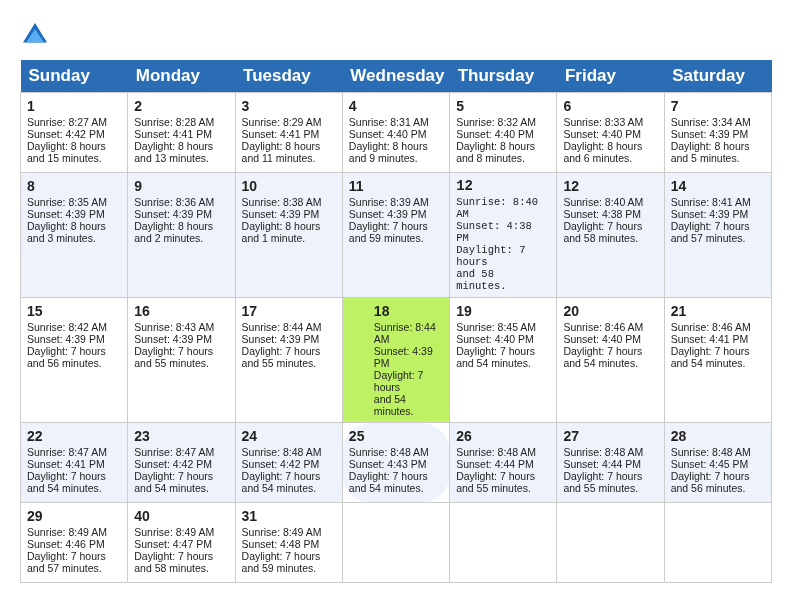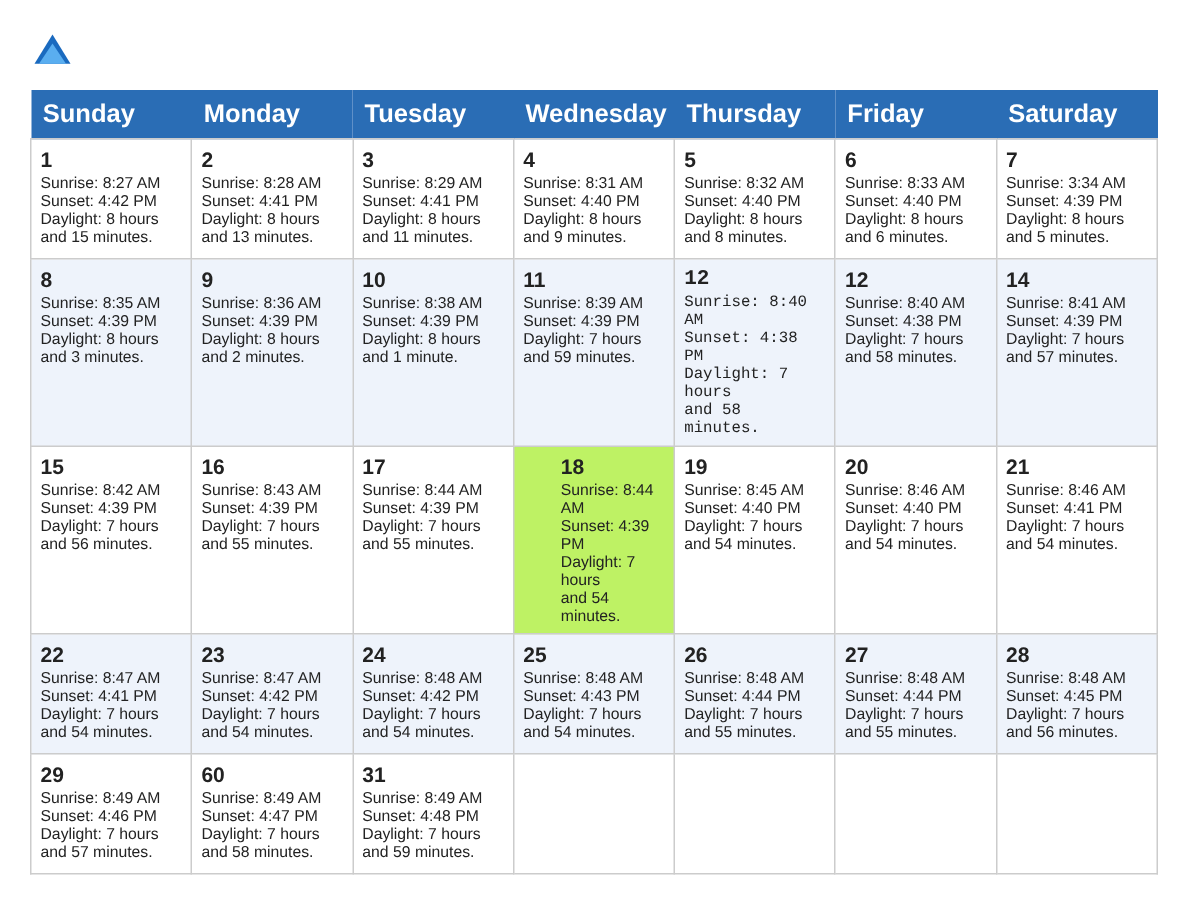--- a/index.html
+++ b/index.html
@@ -283,21 +283,21 @@
           <div>Daylight: 7 hours</div>
           <div>and 54 minutes.</div>
         </td>
         <td style="background-color: rgb(238, 243, 251);">
           <span class="day-num">24</span>
           <div>Sunrise: 8:48 AM</div>
           <div>Sunset: 4:42 PM</div>
           <div>Daylight: 7 hours</div>
           <div>and 54 minutes.</div>
         </td>
-        <td style="background-color: rgb(238, 243, 251);">
+        <td style="background-color: rgb(238, 243, 251); border-radius: 29px;">
           <span class="day-num">25</span>
           <div>Sunrise: 8:48 AM</div>
           <div>Sunset: 4:43 PM</div>
           <div>Daylight: 7 hours</div>
           <div>and 54 minutes.</div>
         </td>
         <td style="background-color: rgb(238, 243, 251);">
           <span class="day-num">26</span>
           <div>Sunrise: 8:48 AM</div>
           <div>Sunset: 4:44 PM</div>
@@ -321,21 +321,21 @@
       </tr>
       <tr>
         <td style="background-color: rgb(255, 255, 255); margin-left: 43px;">
           <span class="day-num">29</span>
           <div>Sunrise: 8:49 AM</div>
           <div>Sunset: 4:46 PM</div>
           <div>Daylight: 7 hours</div>
           <div>and 57 minutes.</div>
         </td>
         <td style="background-color: rgb(255, 255, 255);">
-          <span class="day-num">60</span>
+          <span class="day-num">40</span>
           <div>Sunrise: 8:49 AM</div>
           <div>Sunset: 4:47 PM</div>
           <div>Daylight: 7 hours</div>
           <div>and 58 minutes.</div>
         </td>
         <td style="background-color: rgb(255, 255, 255);">
           <span class="day-num">31</span>
           <div>Sunrise: 8:49 AM</div>
           <div>Sunset: 4:48 PM</div>
           <div>Daylight: 7 hours</div>

